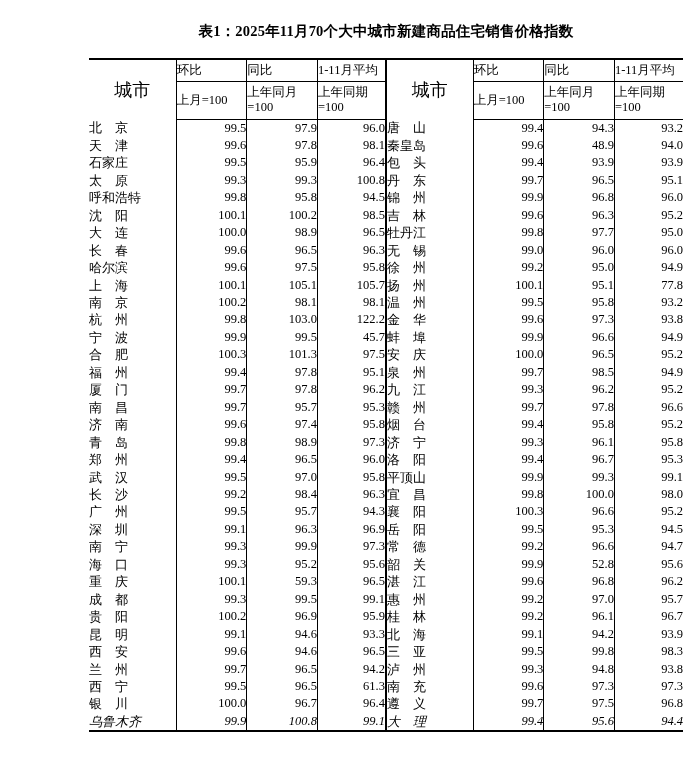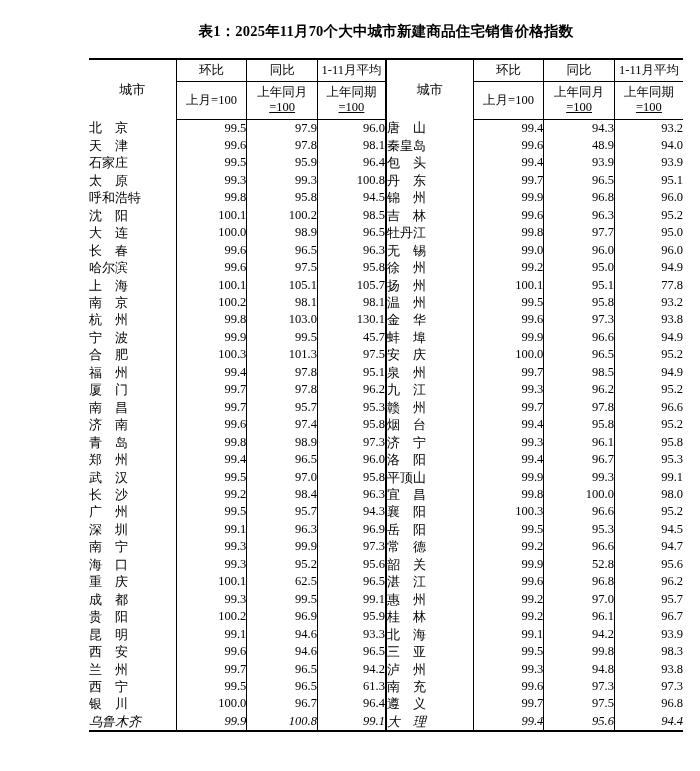--- a/index.html
+++ b/index.html
@@ -59,40 +59,40 @@
   .rule-top    { border-top: 2.4px solid #000; }
   .rule-bottom { border-bottom: 2.4px solid #000; font-style: italic; }
 
   
   col.c-city { width: 84px; }
   col.c-val  { width: 68px; }
   col.c-val3 { width: 66px; }
 
   
   .hdr {
-    text-align: center;
+    text-align: left;
     font-size: 12.5px;
     line-height: 1.18;
     padding: 3px 2px;
     color: #000;
   }
   .hdr-city {
     text-align: center;
-    font-size: 13px;
+    font-size: 18px;
     color: #000;
   }
   .hdr-top {
     height: 22px;
   }
   .hdr-bot {
     height: 38px;
     font-size: 12.5px;
   }
   .hdr-bot .l1 { display: block; }
-  .hdr-bot .l2 { display: block; text-decoration: underline; }
+  .hdr-bot .l2 { display: block; }
 
   
   .vl   { border-left: 1px solid #000; }
   .vl-h { border-left: 2.2px solid #000; }
 
   
   .hdr-underline { border-bottom: 1px solid #000; }
   .hdr-block-end { border-bottom: 1.3px solid #000; }
 
   
@@ -341,21 +341,21 @@
             <td class="val vl first">99.5</td>
             <td class="val vl">95.8</td>
             <td class="val vl">93.2</td>
           </tr>
           <tr>
             <td class="city">
               <span class="nm">杭　州</span>
             </td>
             <td class="val vl first">99.8</td>
             <td class="val vl">103.0</td>
-            <td class="val vl">130.1</td>
+            <td class="val vl">122.2</td>
             <td class="city vl-h">
               <span class="nm">金　华</span>
             </td>
             <td class="val vl first">99.6</td>
             <td class="val vl">97.3</td>
             <td class="val vl">93.8</td>
           </tr>
           <tr>
             <td class="city">
               <span class="nm">宁　波</span>
@@ -550,21 +550,21 @@
             </td>
             <td class="val vl first">99.9</td>
             <td class="val vl">52.8</td>
             <td class="val vl">95.6</td>
           </tr>
           <tr>
             <td class="city">
               <span class="nm">重　庆</span>
             </td>
             <td class="val vl first">100.1</td>
-            <td class="val vl">62.5</td>
+            <td class="val vl">59.3</td>
             <td class="val vl">96.5</td>
             <td class="city vl-h">
               <span class="nm">湛　江</span>
             </td>
             <td class="val vl first">99.6</td>
             <td class="val vl">96.8</td>
             <td class="val vl">96.2</td>
           </tr>
           <tr>
             <td class="city">

